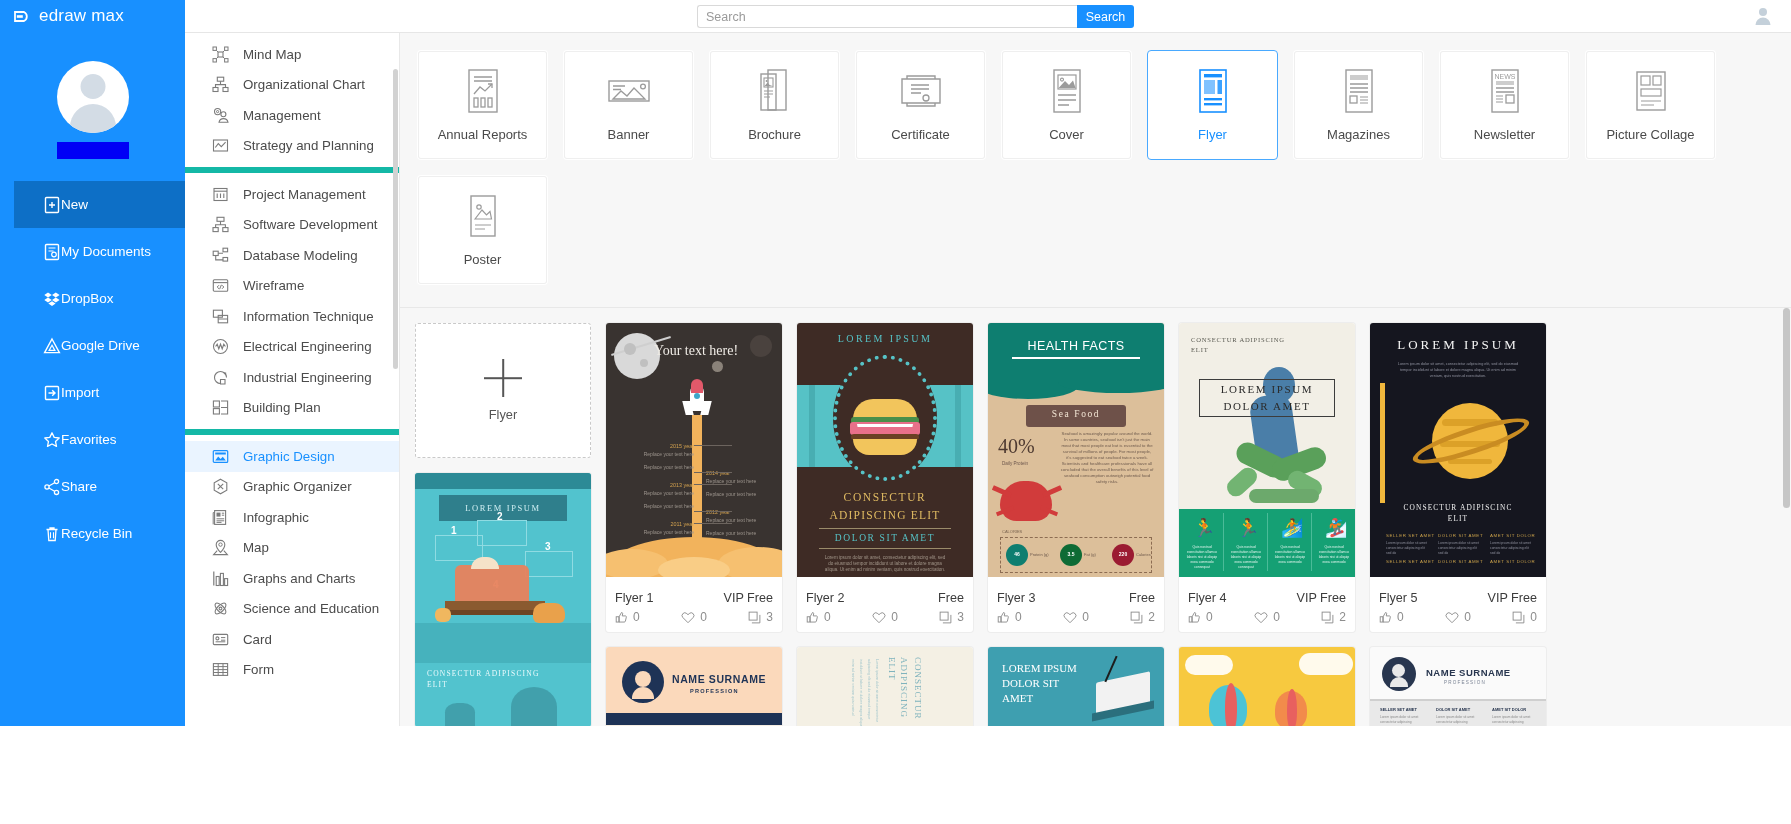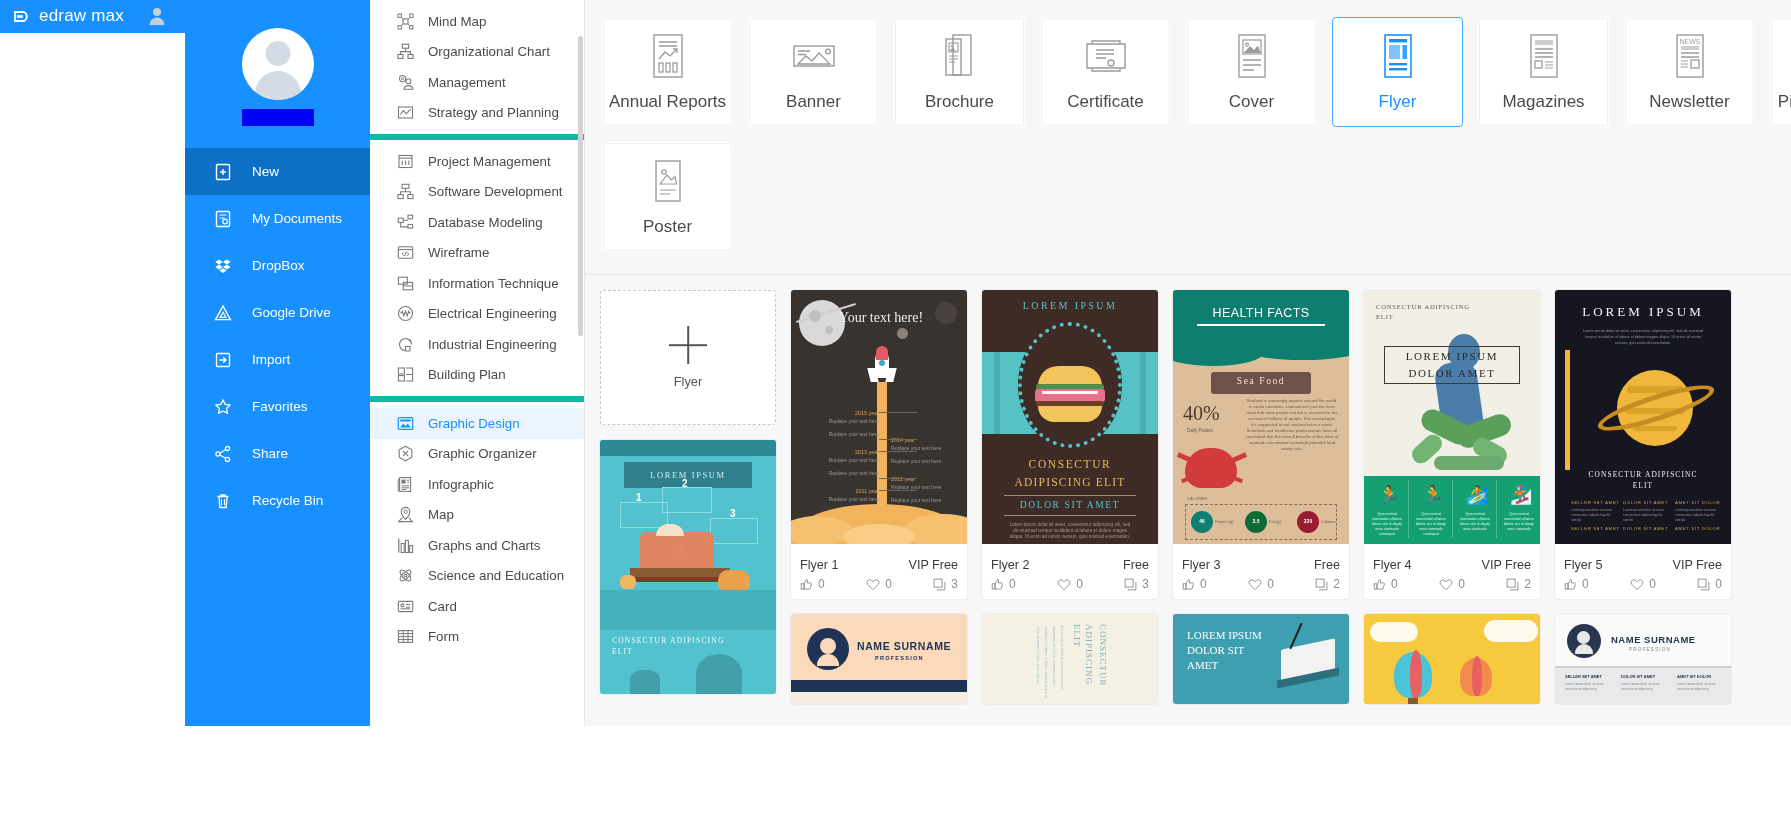--- a/index.html
+++ b/index.html
@@ -3,21 +3,21 @@
 <meta charset="utf-8">
 <style>
   * { box-sizing: border-box; margin:0; padding:0; }
   html,body { width:1791px; height:824px; overflow:hidden; }
   body {
     font-family: "Liberation Sans", sans-serif;
     font-size: 13px;
     color: #444;
     background:#ffffff;
   }
-  .app { position:relative; width:1791px; height:726px; display:flex; flex-direction:row; }
+  .app { position:relative; width:1791px; height:726px; display:flex; flex-direction:column; }
 
   
   .topbar {
     height:33px; background:#ffffff; border-bottom:1px solid #e6e6e6;
     display:flex; align-items:center; position:relative; flex:0 0 33px;
   }
   .logo-zone {
     width:185px; height:33px; background:#1890ff;
     display:flex; align-items:center; gap:7px; padding-left:13px;
     flex:0 0 185px;
@@ -63,22 +63,22 @@
     transform:translateX(-50%); border-radius:50%; background:#d3dce5;
   }
   .avatar-big::after {
     content:""; position:absolute; left:50%; top:43px; width:46px; height:34px;
     transform:translateX(-50%); border-radius:23px 23px 0 0; background:#d3dce5;
   }
   .name-plate { width:72px; height:17px; background:#0000f6; margin-top:9px; }
 
   .nav { display:flex; flex-direction:column; }
   .nav-item {
-    height:47px; display:flex; align-items:center; gap:20px; padding-left:28px;
-    color:#fff; font-size:13.5px; cursor:pointer;
+    height:47px; display:flex; align-items:center; gap:0; padding-left:28px;
+    color:#fff; font-size:13.5px; cursor:pointer;margin-left:14px;
   }
   .nav-item.active { background:#0d6fc6; }
   .nav-item .ico { width:19px; height:19px; display:flex; align-items:center; justify-content:center; }
   .nav-item .ico svg { display:block; }
 
   
   .catcol {
     width:215px; flex:0 0 215px; background:#fff; border-right:1px solid #e8e8e8;
     overflow:hidden; position:relative;
   }
@@ -103,21 +103,21 @@
   .types-grid { display:flex; flex-wrap:wrap; gap:15px; }
   .type-card {
     width:131px; height:110px; background:#fff; border:1px solid transparent;
     border-radius:4px; display:flex; flex-direction:column; align-items:center;
     justify-content:center; gap:13px; cursor:pointer;
     box-shadow:0 0 0 1px #efefef inset;
   }
   .type-card.selected { border:1px solid #49a9ff; box-shadow:none; }
   .type-card .tico { color:#9b9b9b; height:46px; display:flex; align-items:center; }
   .type-card.selected .tico { color:#1890ff; }
-  .type-card .tlabel { font-size:17px; color:#4a4a4a; }
+  .type-card .tlabel { font-size:13px; color:#4a4a4a; }
   .type-card.selected .tlabel { color:#1890ff; }
 
   
   .templates {
     flex:1 1 auto; padding:15px 0 0 15px; overflow:hidden; position:relative;
   }
   .tpl-grid { display:flex; flex-wrap:wrap; gap:15px; width:1400px; }
   .tpl-cell { width:176px; }
   .tpl-new {
     width:176px; height:135px; border:1px dashed #c9c9c9; background:#fff;

